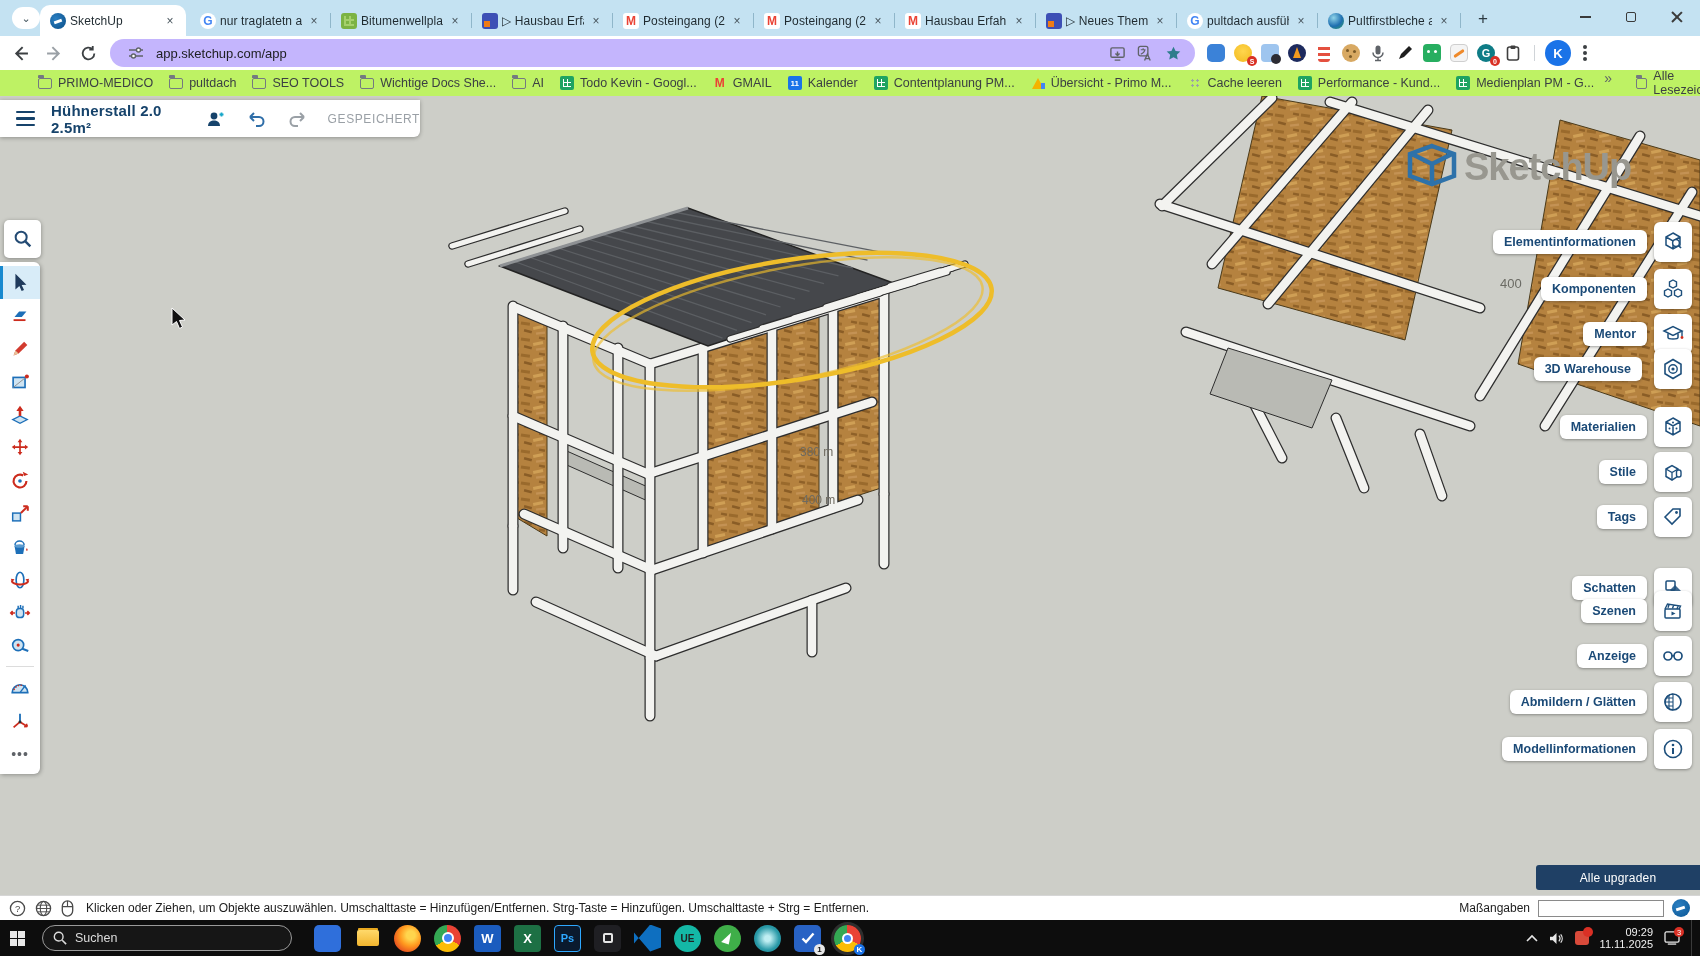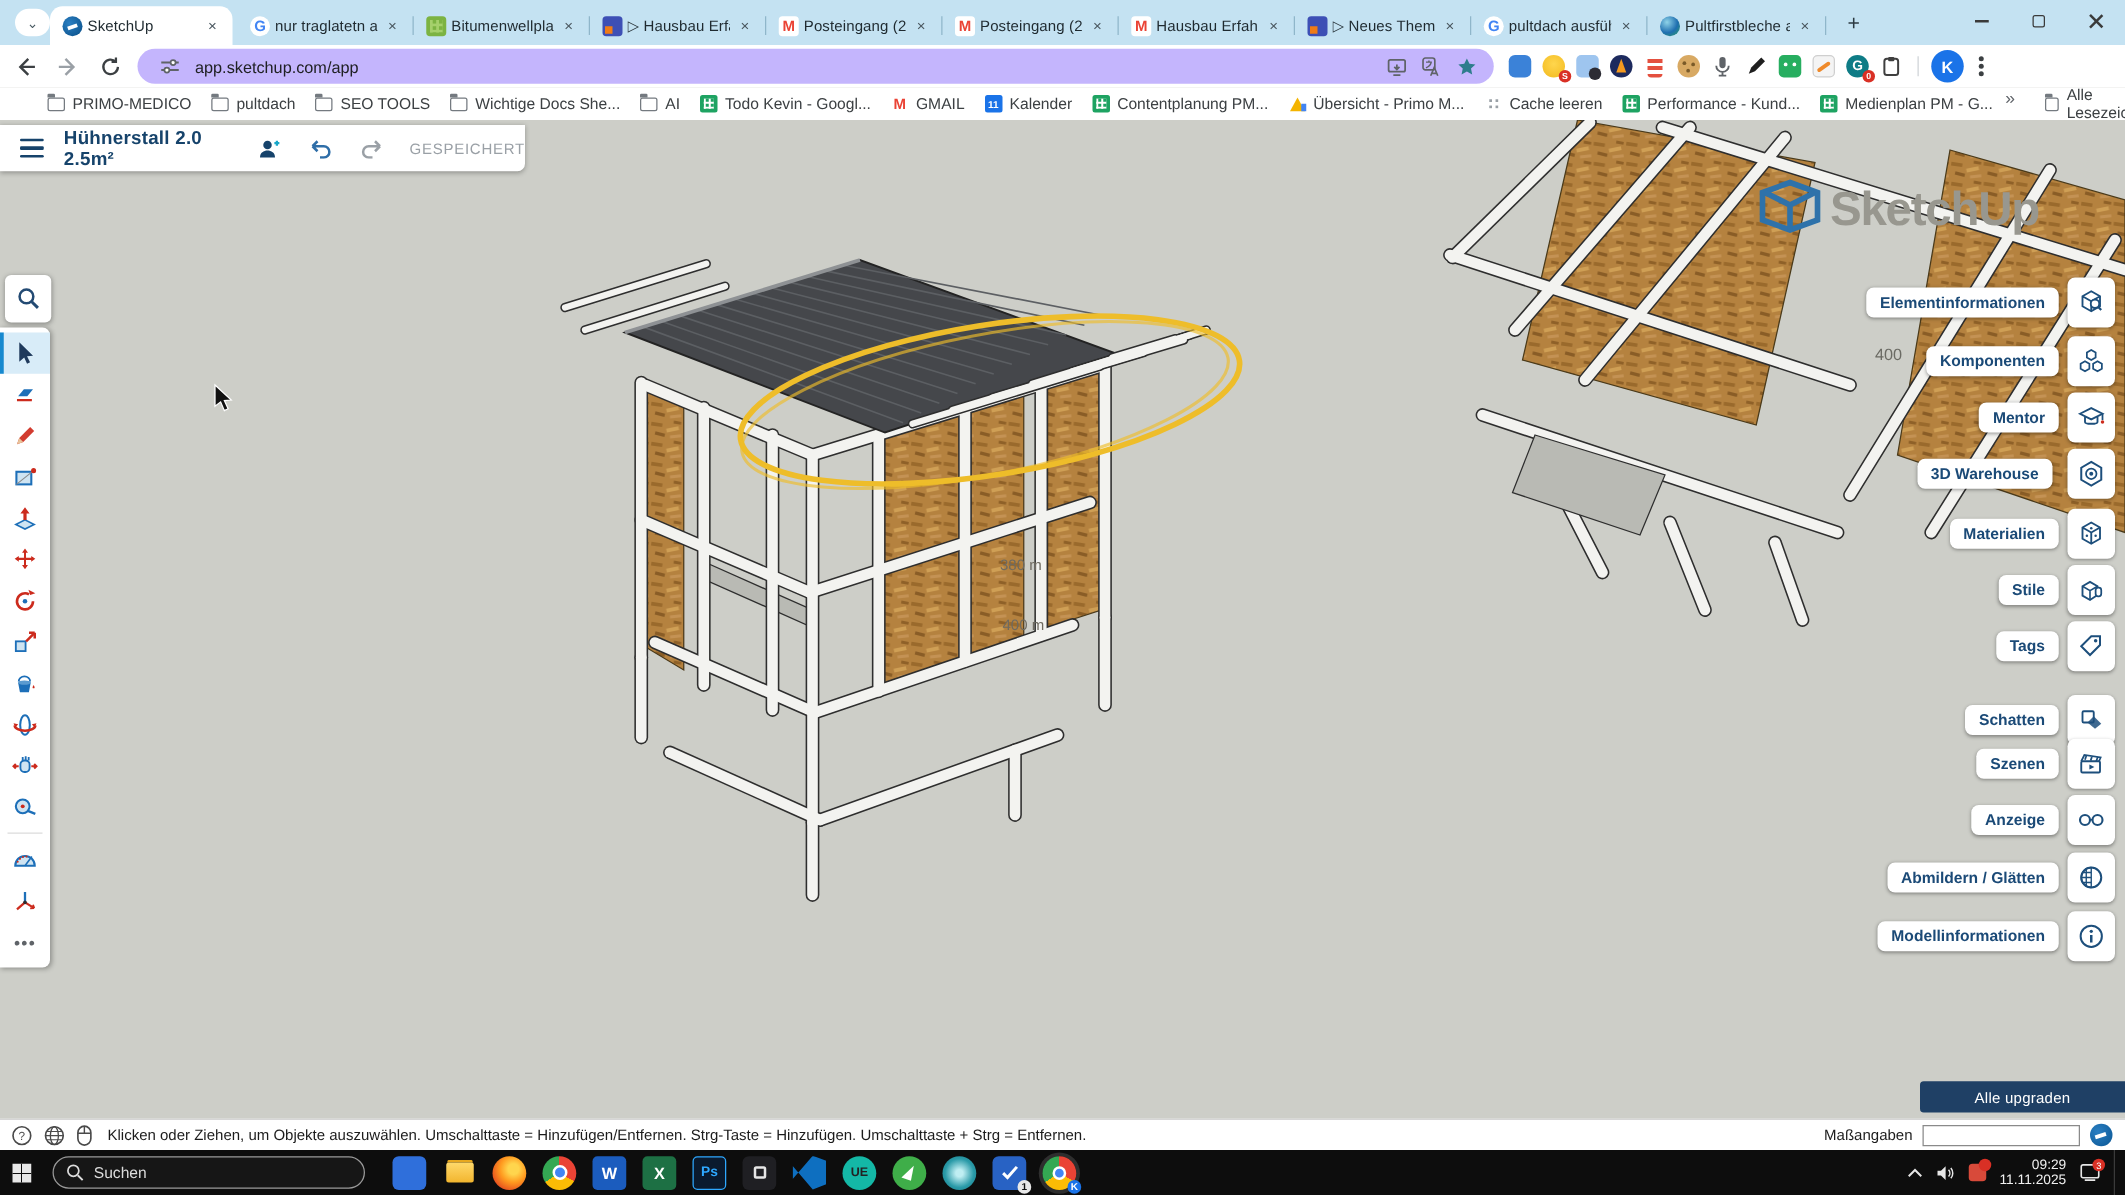--- a/index.html
+++ b/index.html
@@ -40,21 +40,21 @@
   #url-pill{height:28px;flex:0 0 1085px;margin-left:8px;background:#c4b5fd;border-radius:14px;display:flex;align-items:center;padding:0 10px;}
   #url-text{font-size:13px;color:#202124;margin-left:8px;flex:1;}
   .pill-ic{width:24px;height:24px;display:flex;align-items:center;justify-content:center;color:#5f6368;margin-left:4px;}
   #ext-row{display:flex;align-items:center;gap:9px;margin-left:12px;}
   .ext{width:18px;height:18px;position:relative;border-radius:4px;}
   .badge{position:absolute;right:-5px;bottom:-4px;min-width:10px;height:10px;background:#d93025;color:#fff;font-size:7px;border-radius:5px;display:flex;align-items:center;justify-content:center;padding:0 1px;font-weight:bold;}
   #profile-chip{width:26px;height:26px;border-radius:13px;background:#1a73e8;color:#fff;font-size:13px;font-weight:bold;display:flex;align-items:center;justify-content:center;margin-left:10px;}
   #menu-dots{display:flex;flex-direction:column;gap:2.5px;margin:0 14px 0 12px;}
   #menu-dots i{width:3.5px;height:3.5px;border-radius:2px;background:#3c4043;}
 
-  #bookmarksbar{position:absolute;left:0;top:70px;width:1700px;height:26px;background:#ffffff;display:flex;font-size:12.5px;color:#3c4043;}
+  #bookmarksbar{position:absolute;left:0;top:70px;width:1700px;height:26px;background:#bef264;display:flex;font-size:12.5px;color:#3c4043;}
   .bm{display:flex;align-items:center;gap:6px;margin-left:16px;white-space:nowrap;}
   .bm-folder{width:14px;height:11px;position:relative;border:1.4px solid #747a80;border-radius:2px;}
   .bm-folder::before{content:"";position:absolute;left:-1px;top:-4px;width:6px;height:3px;background:#747a80;border-radius:1px 1px 0 0;}
   .bm-ic{width:14px;height:14px;border-radius:2px;position:relative;display:flex;align-items:center;justify-content:center;}
   .bm-ic.sheets{background:#1ea362;}
   .bm-ic.sheets::after{content:"";width:8px;height:8px;background:
      linear-gradient(90deg,#fff 1.3px,transparent 1.3px) 0 0/4px 4px,
      linear-gradient(0deg,#fff 1.3px,transparent 1.3px) 0 0/4px 4px;}
   .bm-ic.gmailM{color:#ea4335;font-weight:bold;font-size:12px;}
   .bm-ic.cal{background:#1a73e8;color:#fff;font-size:8px;font-weight:bold;}
@@ -675,21 +675,21 @@
     <span class="panel-pill">Mentor</span>
     <span class="panel-card">
         <svg width="24" height="24" viewBox="0 0 24 24">
           <path d="M3 9 l9-4.5 L21 9 l-9 4.5z" fill="none" stroke="#1d4f7c" stroke-width="1.5"></path>
           <path d="M7 11.5 v4 c0 2 10 2 10 0 v-4" fill="none" stroke="#1d4f7c" stroke-width="1.5"></path>
           <path d="M21 9 v5" stroke="#1d4f7c" stroke-width="1.4"></path>
           <circle cx="21" cy="15.5" r="1.4" fill="#cc2b1d"></circle>
         </svg>
       </span>
   </div>
-  <div class="panel-row" style="top:263px;gap:12px;">
+  <div class="panel-row" style="top:253px;gap:12px;">
     <span class="panel-pill">3D Warehouse</span>
     <span class="panel-card">
         <svg width="24" height="24" viewBox="0 0 24 24">
           <path d="M12 2.5 l8 4.7 v9.6 l-8 4.7 -8-4.7 V7.2z" fill="none" stroke="#1d4f7c" stroke-width="1.6"></path>
           <circle cx="12" cy="12" r="4.2" fill="none" stroke="#1d4f7c" stroke-width="1.4"></circle>
           <circle cx="12" cy="12" r="1.6" fill="#1d4f7c"></circle>
         </svg>
       </span>
   </div>
   <div class="panel-row" style="top:311px;">
@@ -715,21 +715,21 @@
   </div>
   <div class="panel-row" style="top:401px;">
     <span class="panel-pill">Tags</span>
     <span class="panel-card">
         <svg width="24" height="24" viewBox="0 0 24 24">
           <path d="M4 12 L12 4 h7 v7 L11 19z" fill="none" stroke="#1d4f7c" stroke-width="1.6"></path>
           <circle cx="15.5" cy="7.5" r="1.4" fill="#1d4f7c"></circle>
         </svg>
       </span>
   </div>
-  <div class="panel-row" style="top:460px;text-align:center;">
+  <div class="panel-row" style="top:472px;text-align:center;">
     <span class="panel-pill">Schatten</span>
     <span class="panel-card">
         <svg width="24" height="24" viewBox="0 0 24 24">
           <rect x="5" y="5" width="9" height="9" rx="1" fill="none" stroke="#1d4f7c" stroke-width="1.5"></rect>
           <path d="M14 9 l6 6 -5 4 -6-5" fill="#1d4f7c" opacity=".85"></path>
         </svg>
       </span>
   </div>
   <div class="panel-row" style="top:495px;">
     <span class="panel-pill">Szenen</span>

